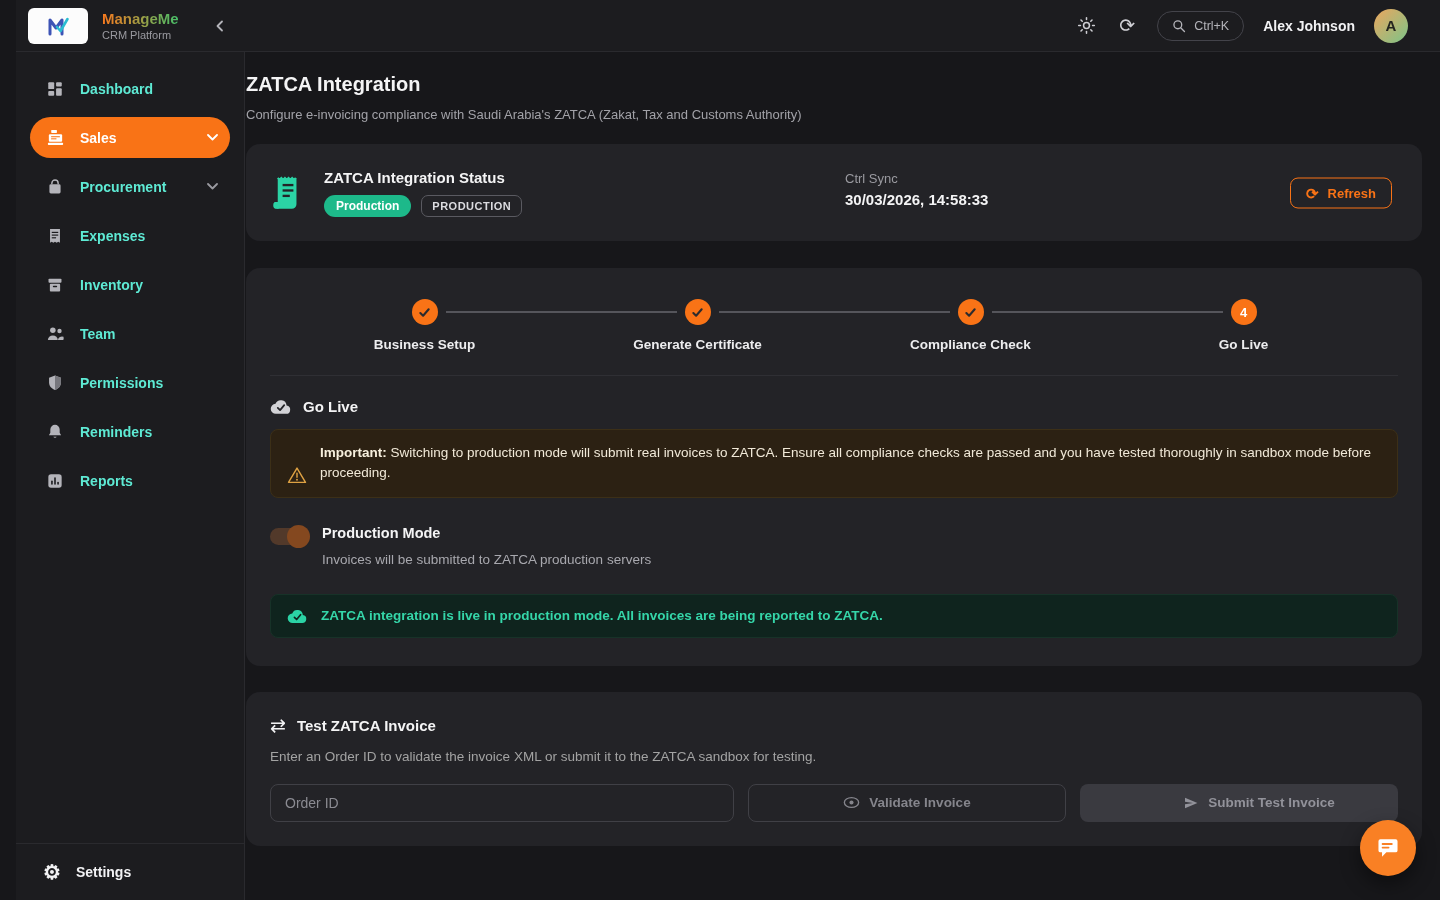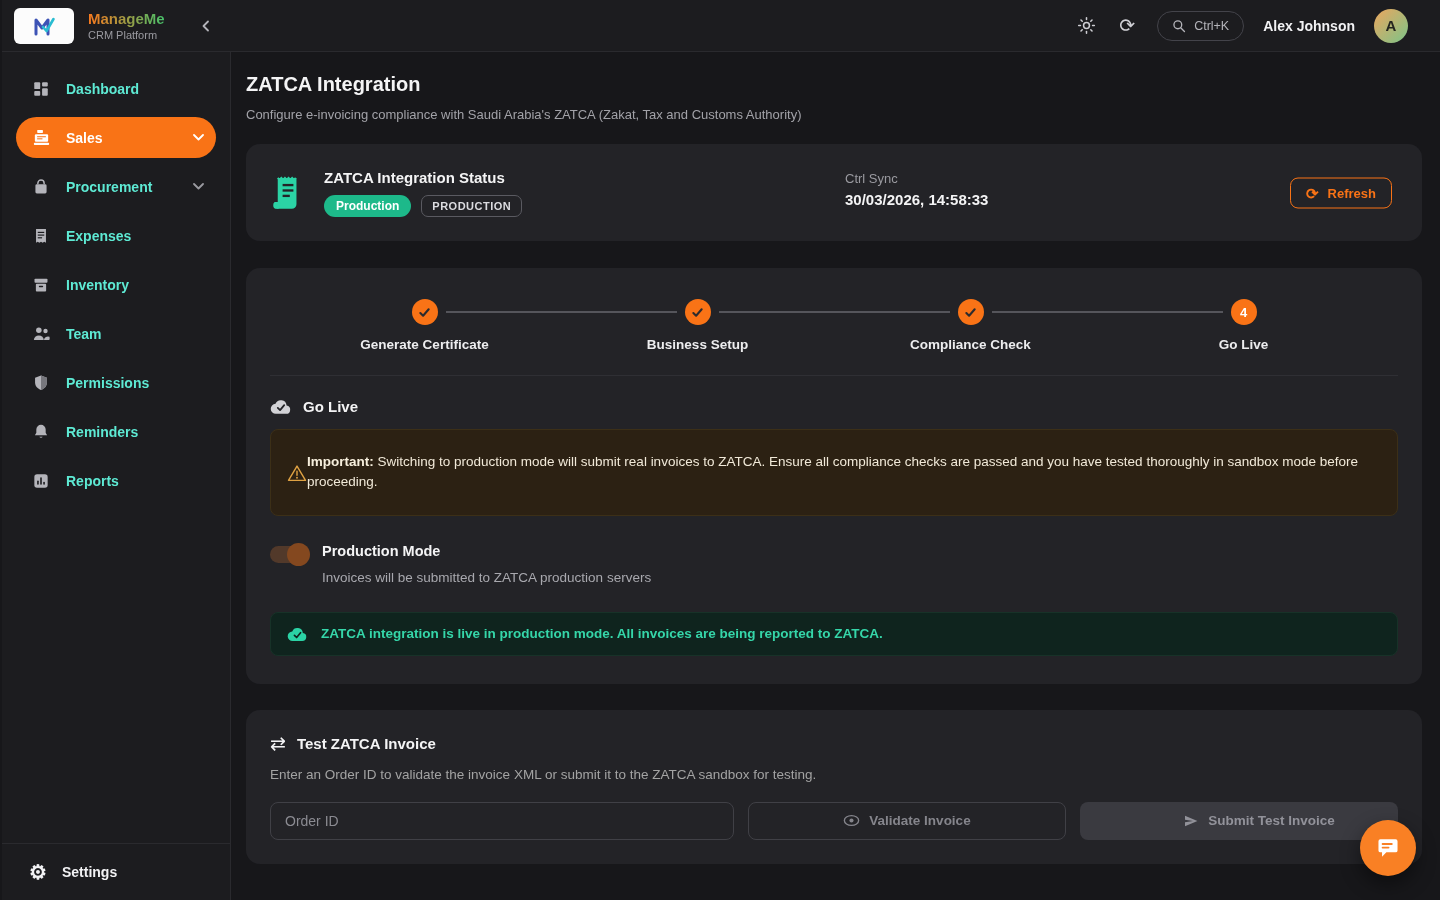--- a/index.html
+++ b/index.html
@@ -1,21 +1,21 @@
 <!DOCTYPE html>
 <html><head>
 <meta charset="utf-8">
 <style>
   * { margin:0; padding:0; box-sizing:border-box; }
   html,body { background:#0e0e10; }
   body { font-family:"Liberation Sans", sans-serif; }
   .app { position:relative; width:1440px; height:900px; background:#17171a; overflow:hidden; }
 
   
-  .sidebar { position:absolute; left:2px; top:0; width:229px; height:900px; background:#1c1c1f; border-right:1px solid #2a2a2e; display:flex; flex-direction:column; }
+  .sidebar { position:absolute; left:16px; top:0; width:229px; height:900px; background:#1c1c1f; border-right:1px solid #2a2a2e; display:flex; flex-direction:column; }
   .sidebar-header { height:52px; display:flex; align-items:center; padding:0 10px 0 12px; border-bottom:1px solid #2a2a2e; position:relative; }
   .logo-box { width:60px; height:36px; background:#fcfcfc; border-radius:6px; display:flex; align-items:center; justify-content:center; }
   .brand-text { margin-left:14px; }
   .brand-name { font-size:15px; font-weight:bold; background:linear-gradient(90deg,#f9791e,#45c06a); -webkit-background-clip:text; background-clip:text; color:transparent; }
   .brand-tagline { font-size:11px; color:#9a9aa0; margin-top:2px; }
   .collapse-btn { position:absolute; right:14px; top:16px; width:20px; height:20px; display:flex; align-items:center; justify-content:center; cursor:pointer; }
   .nav { padding:16px 14px 0 14px; flex:1; }
   .nav-item { height:41px; display:flex; align-items:center; gap:15px; padding:0 12px 0 15px; border-radius:21px; margin-bottom:8px; color:#5eead4; font-size:14px; font-weight:bold; cursor:pointer; }
   .nav-item .ni { width:20px; height:20px; flex:none; color:#b4b4ba; display:flex; align-items:center; justify-content:center; }
   .nav-item.active { background:#f97316; color:#ffffff; }
@@ -61,21 +61,21 @@
   .step { flex:1; display:flex; flex-direction:column; align-items:center; position:relative; }
   .step + .step::before { content:""; position:absolute; top:12px; height:2px; background:#55555b; left:calc(-50% + 21px); right:calc(50% + 21px); }
   .step-circle { width:26px; height:26px; border-radius:50%; background:#f97316; display:flex; align-items:center; justify-content:center; z-index:1; cursor:pointer; }
   .step-circle svg { width:13px; height:13px; }
   .step-num { color:#ffffff; font-size:13px; font-weight:bold; }
   .step-label { margin-top:12px; font-size:13.5px; font-weight:bold; color:#ededef; }
   .divider { margin-top:23px; height:1px; background:#2f2f34; }
   .section-head { margin-top:22px; display:flex; align-items:center; gap:11px; }
   .section-head .cloud { width:22px; height:17px; color:#d2d2d6; }
   .section-title { font-size:15px; font-weight:bold; color:#f4f4f5; }
-  .warning-box { margin-top:14px; background:#2c2113; border:1px solid #3c2f17; border-radius:8px; padding:22px 16px; display:flex; align-items:center; }
+  .warning-box { margin-top:14px; background:#2c2113; border:1px solid #3c2f17; border-radius:8px; padding:13px 16px; display:flex; gap:13px; align-items:flex-end; }
   .warn-tri { width:20px; height:18px; color:#dfa243; flex:none; margin-top:2px; }
   .warning-text { font-size:13.5px; line-height:1.5; color:#f1e9d8; }
   .warning-text b { color:#f7efdd; }
   .toggle-row { margin-top:27px; display:flex; gap:14px; align-items:flex-start; }
   .toggle { width:38px; height:17px; background:#52392a; border-radius:999px; position:relative; margin-top:3px; flex:none; cursor:pointer; }
   .toggle-knob { position:absolute; right:-2px; top:-3px; width:23px; height:23px; border-radius:50%; background:#84481f; }
   .toggle-label { font-size:14.5px; font-weight:bold; color:#f4f4f5; }
   .toggle-desc { margin-top:11px; font-size:13.5px; color:#a8a8ae; }
   .success-box { margin-top:27px; background:#0f241e; border:1px solid #173228; border-radius:8px; padding:13px 16px; display:flex; gap:13px; align-items:center; }
   .success-box .cloud { width:21px; height:16px; color:#2bd3a5; flex:none; }
@@ -322,29 +322,29 @@
     </div>
 
     <div class="card wizard-card">
       <div class="stepper">
         <div class="step">
           <div class="step-circle">
             <svg viewBox="0 0 14 14">
                 <polyline points="2.5,7.5 5.5,10.5 11.5,3.5" fill="none" stroke="#2b2b2e" stroke-width="2.2" stroke-linecap="round" stroke-linejoin="round"></polyline>
               </svg>
           </div>
-          <div class="step-label">Generate Certificate</div>
+          <div class="step-label">Business Setup</div>
         </div>
         <div class="step">
           <div class="step-circle">
             <svg viewBox="0 0 14 14">
                 <polyline points="2.5,7.5 5.5,10.5 11.5,3.5" fill="none" stroke="#2b2b2e" stroke-width="2.2" stroke-linecap="round" stroke-linejoin="round"></polyline>
               </svg>
           </div>
-          <div class="step-label">Business Setup</div>
+          <div class="step-label">Generate Certificate</div>
         </div>
         <div class="step">
           <div class="step-circle">
             <svg viewBox="0 0 14 14">
                 <polyline points="2.5,7.5 5.5,10.5 11.5,3.5" fill="none" stroke="#2b2b2e" stroke-width="2.2" stroke-linecap="round" stroke-linejoin="round"></polyline>
               </svg>
           </div>
           <div class="step-label">Compliance Check</div>
         </div>
         <div class="step">

